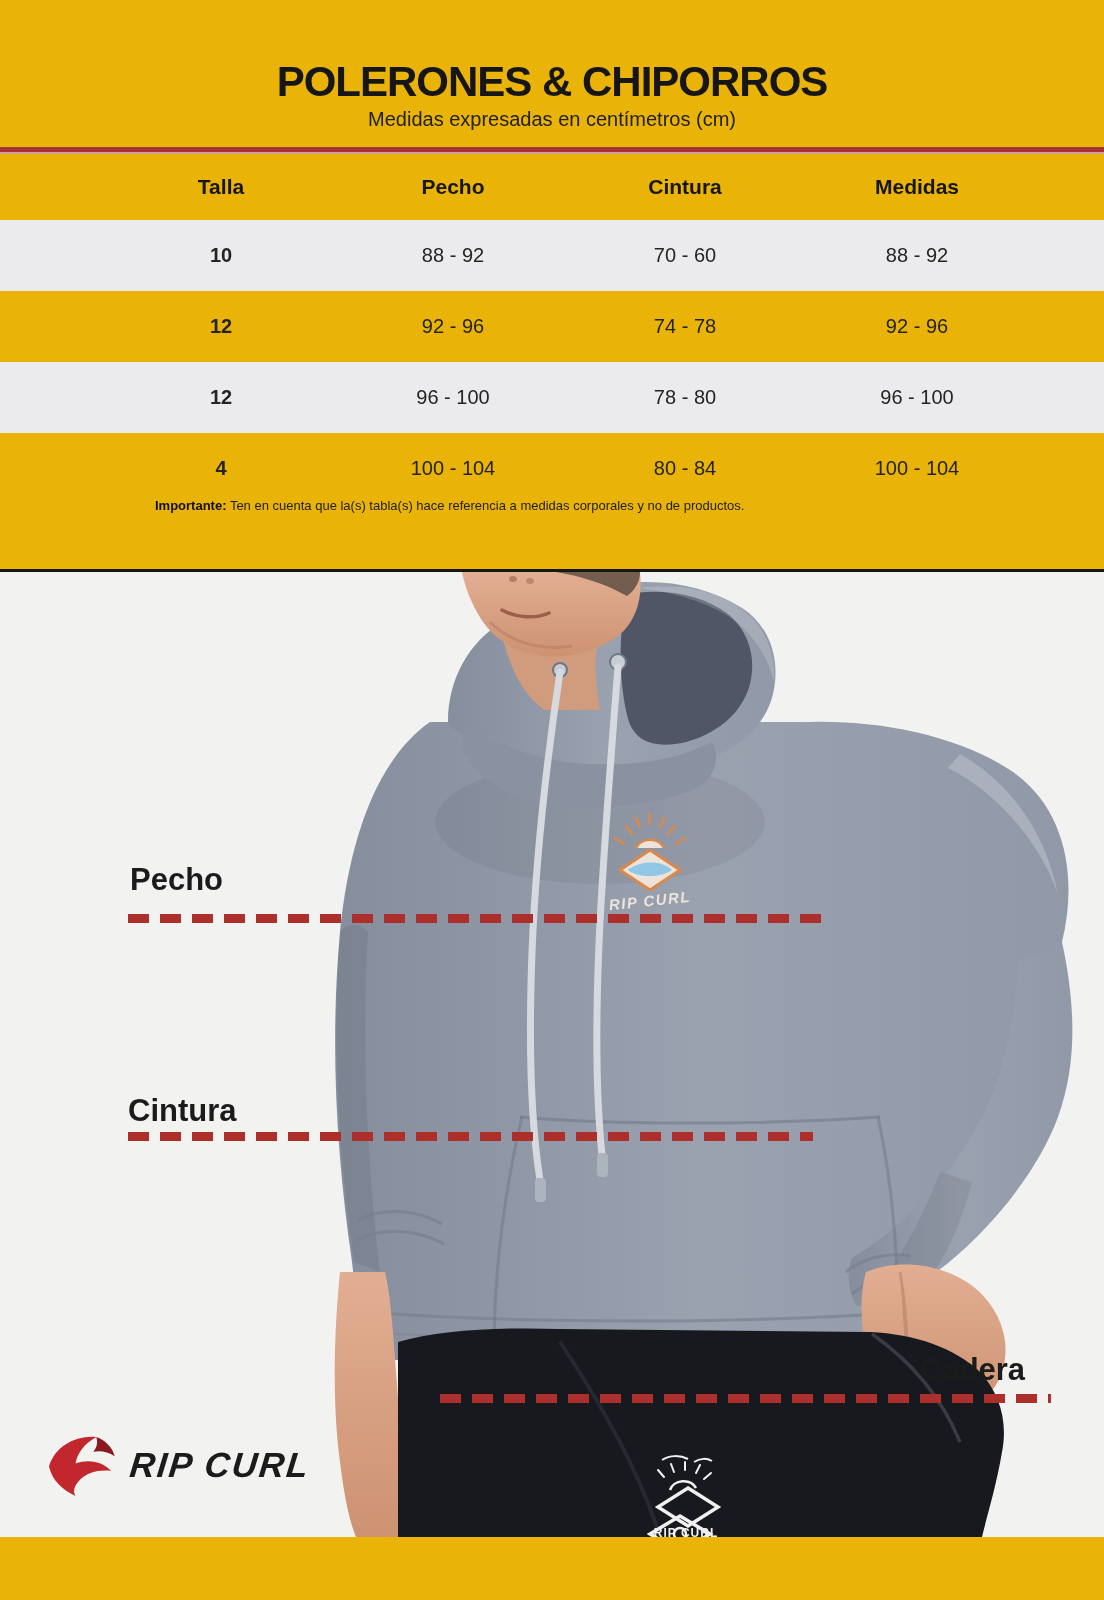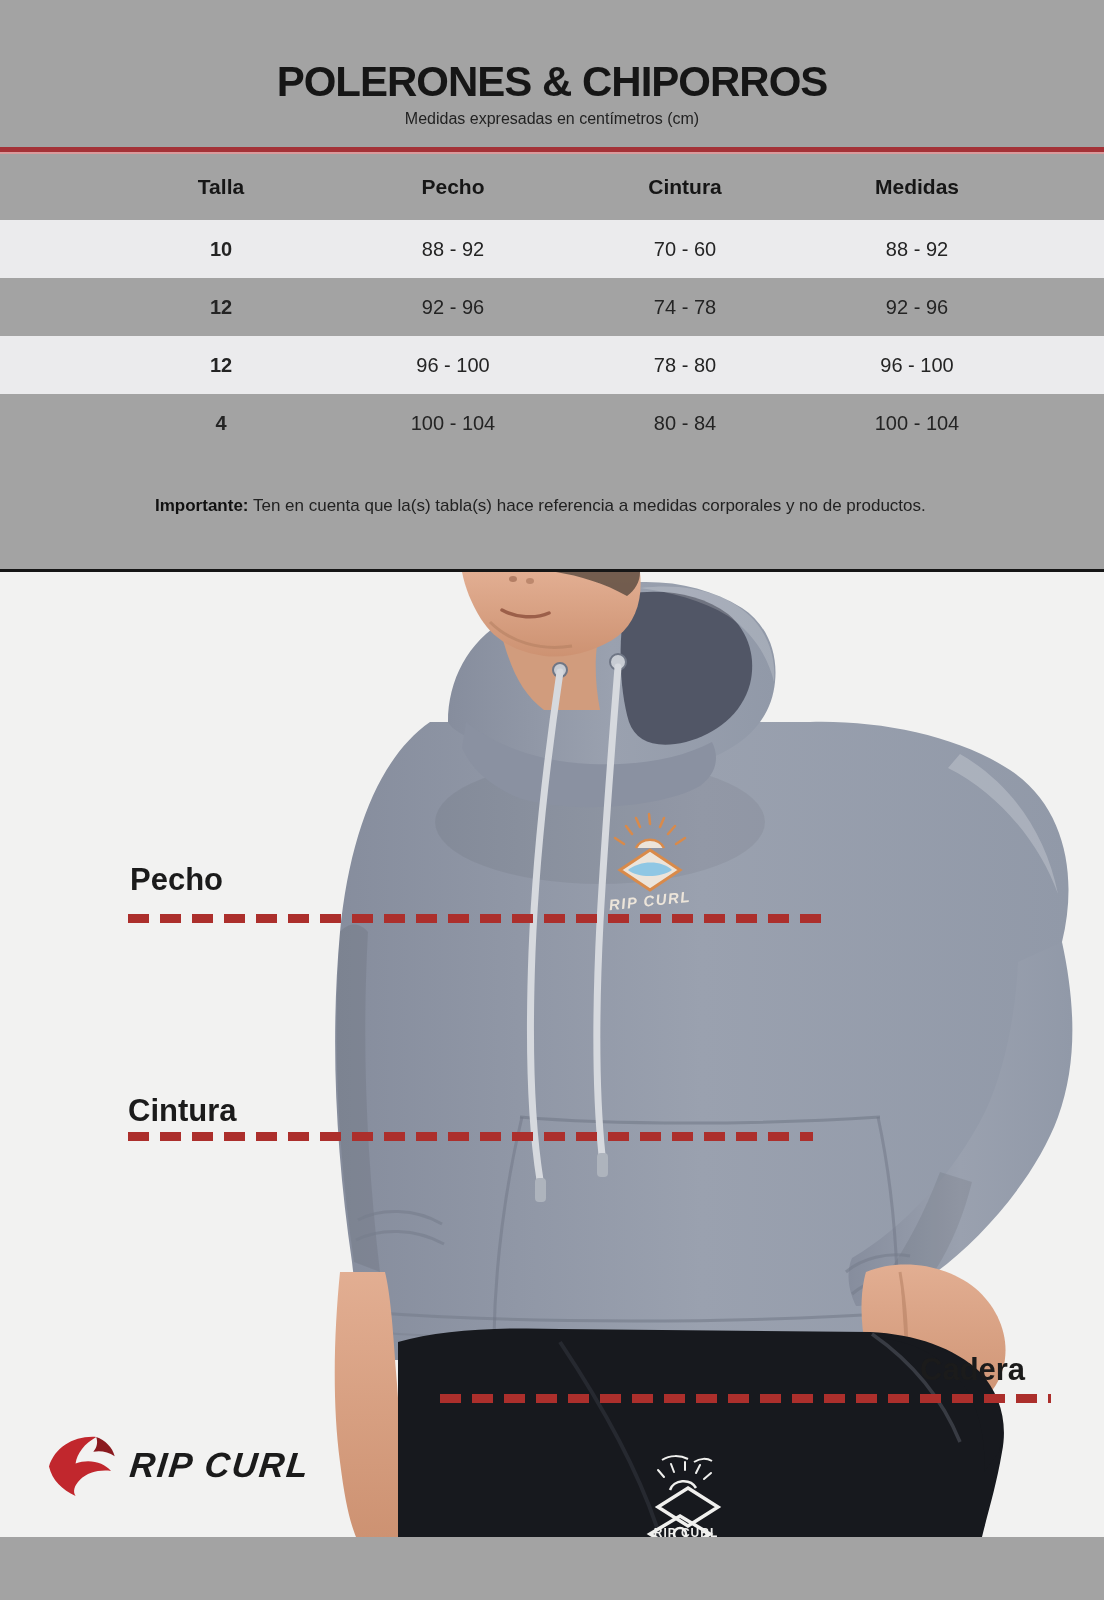--- a/index.html
+++ b/index.html
@@ -1,50 +1,50 @@
 <!DOCTYPE html>
 <html><head>
 <meta charset="utf-8">
 <style>
   html,body{margin:0;padding:0;background:#fff;}
   .page{
     position:relative;width:1104px;height:1600px;margin:0 auto;
-    background:#a3a3a3;overflow:hidden;
+    background:#eab308;overflow:hidden;
     font-family:"Liberation Sans",sans-serif;color:#1e1e1e;
   }
   
   .title{
     position:absolute;top:58px;left:0;width:100%;
     text-align:center;font-size:42px;line-height:48px;font-weight:bold;
     letter-spacing:-1px;color:#161616;margin:0;
   }
   .subtitle{
     position:absolute;top:109px;left:0;width:100%;
-    text-align:center;font-size:16px;line-height:20px;color:#222;margin:0;
+    text-align:center;font-size:20px;line-height:20px;color:#222;margin:0;
   }
   .divider{
     position:absolute;top:147px;left:0;width:100%;height:5px;
     background:#A43237;border-bottom:2px solid #D99A9C;
   }
   
   .size-table{position:absolute;top:154px;left:0;width:100%;}
-  .t-row{width:100%;height:58px;}
+  .t-row{width:100%;height:71px;}
   .t-row.t-head{height:66px;}
   .t-row.alt{background:#EBEBED;}
   .t-grid{
     height:100%;padding:0 71px 0 105px;box-sizing:border-box;
     display:grid;grid-template-columns:repeat(4,1fr);align-items:center;
   }
   .t-cell{text-align:center;font-size:20px;color:#242424;}
   .t-head .t-cell{font-weight:bold;font-size:21px;color:#161616;}
   .t-cell.size{font-weight:bold;}
   
   .note{
     position:absolute;top:494px;left:155px;width:880px;
-    font-size:17px;line-height:24px;color:#222;margin:0;
+    font-size:13px;line-height:24px;color:#222;margin:0;
   }
   .note b{color:#111;}
   
   .photo{
     position:absolute;top:569px;left:0;width:1104px;height:968px;
     background:#F2F2F1;border-top:3px solid #161616;box-sizing:border-box;
     overflow:hidden;
   }
   .model-svg{position:absolute;top:0;left:0;width:1104px;height:965px;display:block;}
   .m-label{

